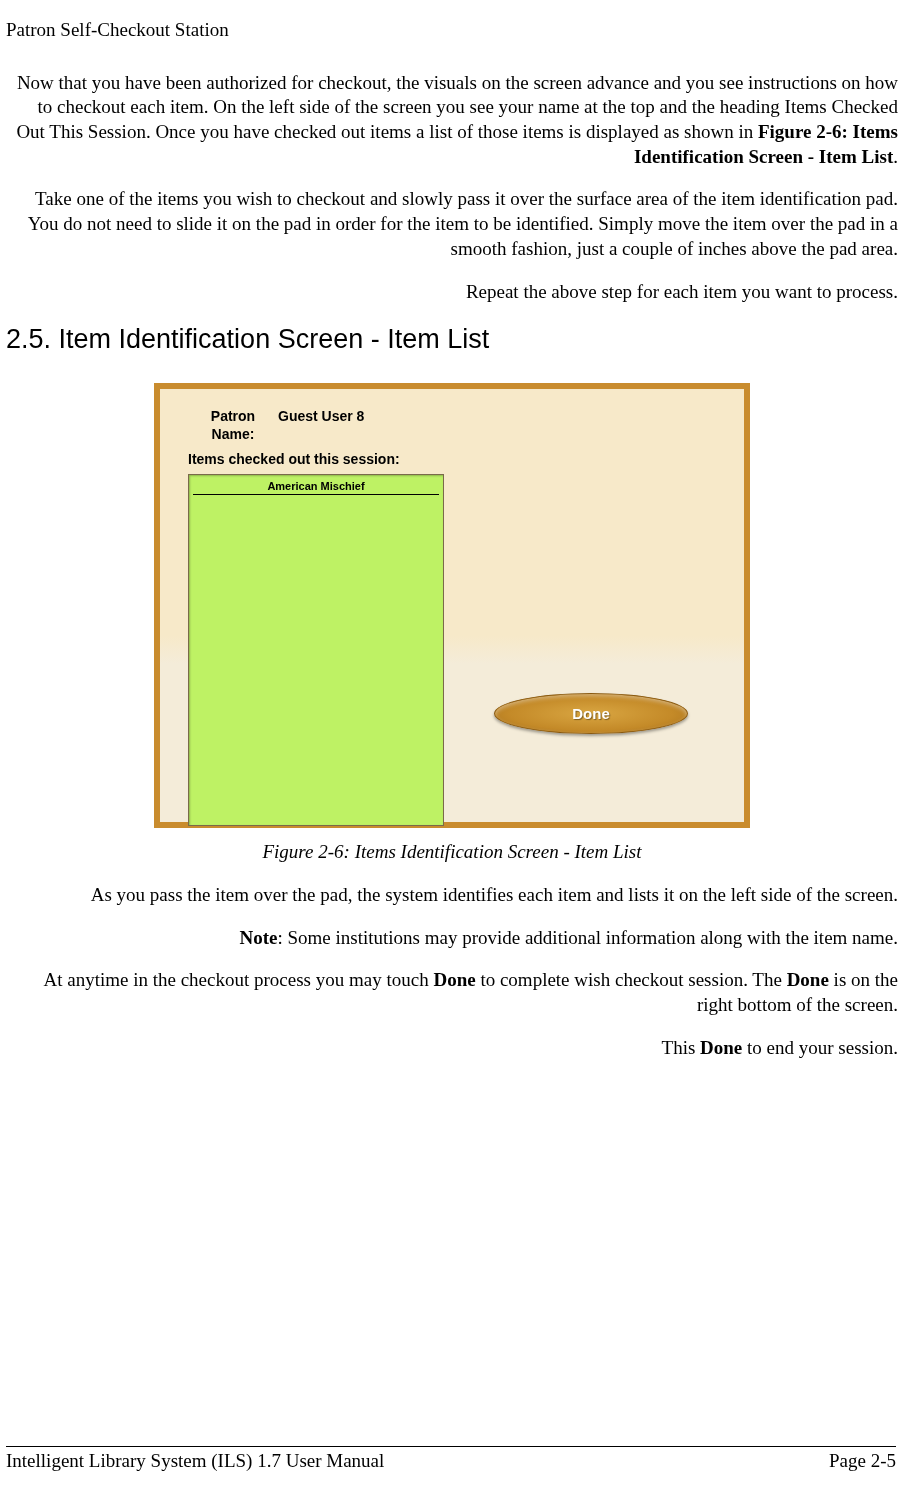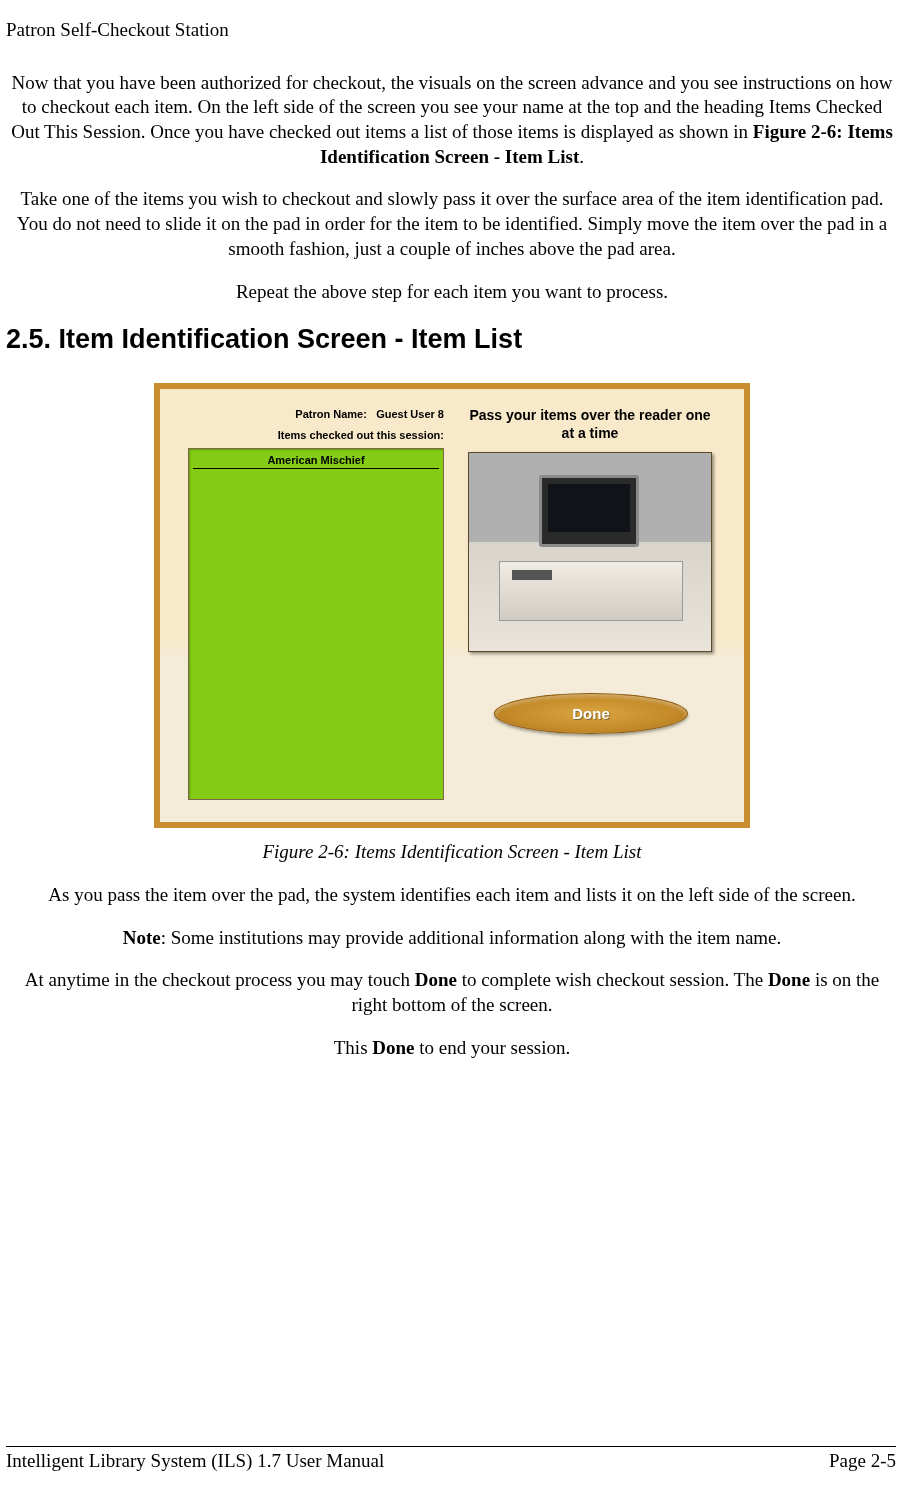--- a/index.html
+++ b/index.html
@@ -15,25 +15,25 @@
       position: relative;
     }
     .header-right {
       text-align: left;
       font-size: 19px;
       margin-bottom: 28px;
       margin-right: 2px;
     }
     .para {
       margin-bottom: 18px;
-      text-align: center;
+      text-align: right;
     }
     .section-heading {
       font-family: Arial, Helvetica, sans-serif;
-      font-weight: bold;
+      font-weight: normal;
       font-size: 27px;
       margin-top: 18px;
       margin-bottom: 26px;
     }
     .bold { font-weight: bold; }
     .figure-wrap {
       text-align: center;
       margin-bottom: 14px;
     }
     .figure-frame {
@@ -47,31 +47,30 @@
     }
     .left-panel {
       position: absolute;
       top: 18px;
       left: 28px;
       width: 256px;
     }
     .patron-row, .session-row {
       font-family: Arial, Helvetica, sans-serif;
       font-weight: bold;
-      font-size: 11px;
+      font-size: 14px;
       display: flex;
       margin-bottom: 6px;
-      justify-content: flex-end;
     }
     .patron-label { width: 90px; }
     .items-list-box {
       margin-top: 4px;
       width: 256px;
       height: 352px;
-      background: #84cc16;
+      background: #bef264;
       border: 1px solid #7a6a4a;
       box-shadow: inset 1px 1px 2px rgba(0,0,0,0.25);
       padding: 4px;
     }
     .list-item {
       font-family: Arial, Helvetica, sans-serif;
       font-weight: bold;
       font-size: 11px;
       border-bottom: 1px solid #000;
       padding-bottom: 1px;
@@ -213,29 +212,20 @@
         <span>Guest User 8</span>
       </div>
       <div class="session-row">
         <span>Items checked out this session:</span>
       </div>
       <div class="items-list-box">
         <div class="list-item">American Mischief</div>
       </div>
     </div>
 
-    <div class="right-panel">
-      <div class="instruction-text">Pass your items over the reader one at a time</div>
-      <div class="reader-photo">
-        <div class="monitor"></div>
-        <div class="reader-base">
-          <div class="reader-slot"></div>
-        </div>
-      </div>
-    </div>
 
     <div class="done-button">
       <span>Done</span>
     </div>
   </div>
   <div class="figure-caption">Figure 2-6: Items Identification Screen - Item List</div>
 </div>
 
 <p class="para">As you pass the item over the pad, the system identifies each item and lists it on the left side of the screen.</p>
 

